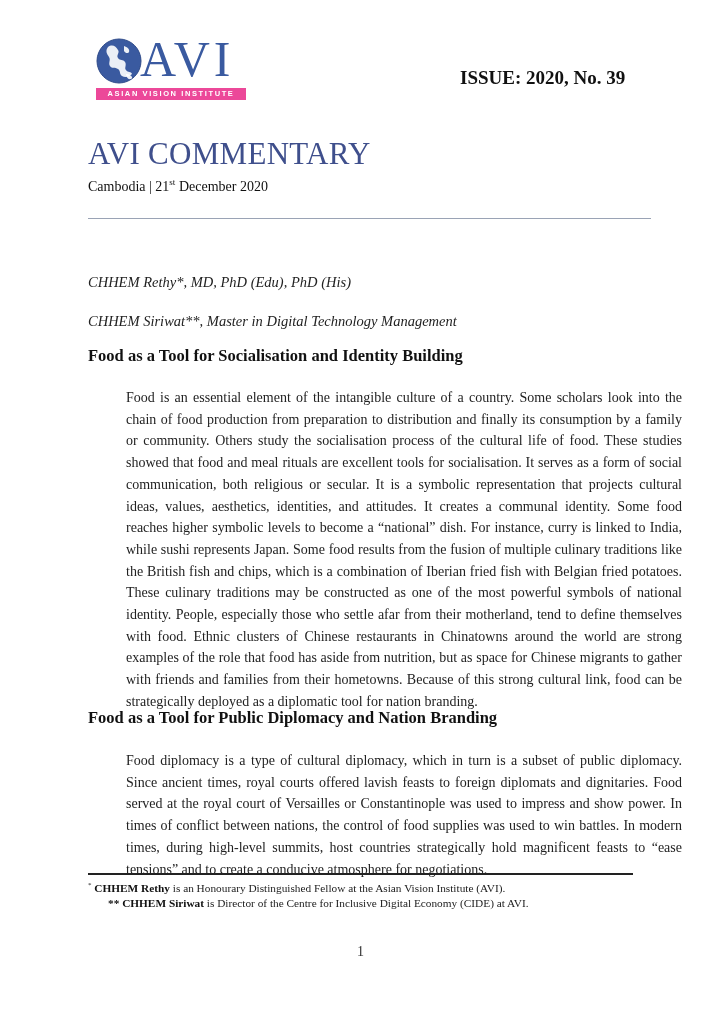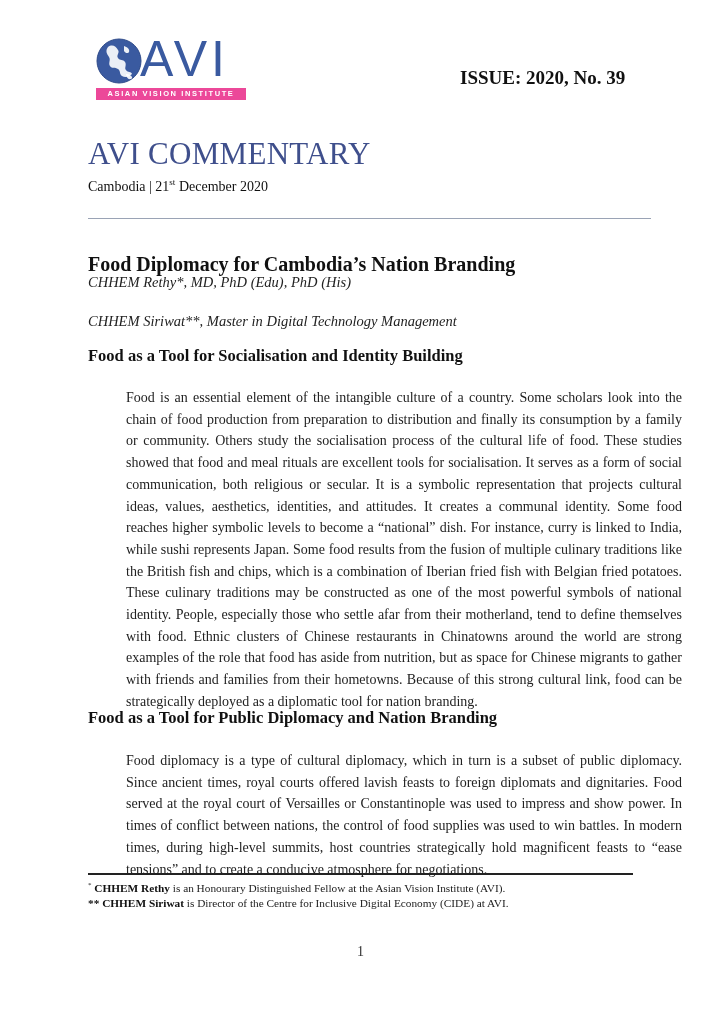--- a/index.html
+++ b/index.html
@@ -3,21 +3,21 @@
 <meta charset="utf-8">
 <style>
   html, body { margin: 0; padding: 0; background: #ffffff; }
   body { width: 724px; height: 1024px; position: relative; overflow: hidden;
          font-family: "Liberation Serif", "DejaVu Serif", serif; color: #1a1a1a; }
   .page { position: absolute; left: 0; top: 0; width: 724px; height: 1024px; }
 
   .logo { position: absolute; left: 96px; top: 38px; width: 150px; height: 66px; }
   .logo .globe { position: absolute; left: 0; top: 0; width: 46px; height: 46px; }
   .logo .avi-text { position: absolute; left: 44px; top: -8px; font-size: 50px; letter-spacing: 4px;
-                    color: #3a5aa0; font-family: Liberation Sans, sans-serif; line-height: 58px; }
+                    color: #3a5aa0; font-family: Liberation Serif, serif; line-height: 58px; }
   .logo .band { position: absolute; left: 0; top: 50px; width: 150px; height: 12px; background: #ec4899;
                 color: #ffffff; font-family: "Liberation Sans", sans-serif; font-size: 7.5px; font-weight: bold;
                 letter-spacing: 1.6px; text-align: center; line-height: 12px; }
 
   .issue { position: absolute; left: 460px; top: 67px; font-size: 19px; font-weight: bold; color: #111; }
 
   .brand-title { position: absolute; left: 88px; top: 136px; font-size: 31px; color: #3f4f8c;
                  letter-spacing: 0.3px; font-weight: normal; }
   .dateline { position: absolute; left: 88px; top: 177px; font-size: 14px; font-weight: normal; color: #111; }
   .dateline sup { font-size: 9px; }
@@ -34,21 +34,21 @@
   .h2b { top: 708px; }
 
   .para { position: absolute; left: 88px; width: 556px; font-size: 14px; line-height: 21.7px;
           text-align: justify; color: #222; margin-left: 38px; }
   .p1 { top: 387px; }
   .p2 { top: 750px; }
 
   .rule-foot { position: absolute; left: 88px; top: 873px; width: 545px; height: 2px; background: #222; }
   .footnote { position: absolute; left: 88px; font-size: 11.3px; color: #222; }
   .fn1 { top: 881px; }
-  .fn2 { top: 897px; }
+  .fn2 { top: 897px; margin-left: 20px; }
   .footnote b { color: #111; }
   .footnote sup { font-size: 7px; }
 
   .pagenum { position: absolute; left: 357px; top: 944px; font-size: 14px; color: #333; }
 </style>
 </head>
 <body>
 
 <div class="page">
 
@@ -65,21 +65,20 @@
   </div>
 
   <div class="issue">ISSUE: 2020, No. 39</div>
 
   <div class="brand-title">AVI COMMENTARY</div>
 
   <div class="dateline"><span>Cambodia | 21</span><sup>st</sup><span> December 2020</span></div>
 
   <div class="rule-top"></div>
 
-  <div class="article-title">Food Diplomacy for Cambodia’s Nation Branding</div>
 
   <div class="author author1">CHHEM Rethy*, MD, PhD (Edu), PhD (His)</div>
   <div class="author author2">CHHEM Siriwat**, Master in Digital Technology Management</div>
 
   <div class="h2 h2a">Food as a Tool for Socialisation and Identity Building</div>
   <div class="para p1">Food is an essential element of the intangible culture of a country. Some scholars look into the chain of food production from preparation to distribution and finally its consumption by a family or community. Others study the socialisation process of the cultural life of food. These studies showed that food and meal rituals are excellent tools for socialisation. It serves as a form of social communication, both religious or secular. It is a symbolic representation that projects cultural ideas, values, aesthetics, identities, and attitudes. It creates a communal identity. Some food reaches higher symbolic levels to become a “national” dish. For instance, curry is linked to India, while sushi represents Japan. Some food results from the fusion of multiple culinary traditions like the British fish and chips, which is a combination of Iberian fried fish with Belgian fried potatoes. These culinary traditions may be constructed as one of the most powerful symbols of national identity. People, especially those who settle afar from their motherland, tend to define themselves with food. Ethnic clusters of Chinese restaurants in Chinatowns around the world are strong examples of the role that food has aside from nutrition, but as space for Chinese migrants to gather with friends and families from their hometowns. Because of this strong cultural link, food can be strategically deployed as a diplomatic tool for nation branding.</div>
 
   <div class="h2 h2b">Food as a Tool for Public Diplomacy and Nation Branding</div>
   <div class="para p2">Food diplomacy is a type of cultural diplomacy, which in turn is a subset of public diplomacy. Since ancient times, royal courts offered lavish feasts to foreign diplomats and dignitaries. Food served at the royal court of Versailles or Constantinople was used to impress and show power. In times of conflict between nations, the control of food supplies was used to win battles. In modern times, during high-level summits, host countries strategically hold magnificent feasts to “ease tensions” and to create a conducive atmosphere for negotiations.</div>
 

